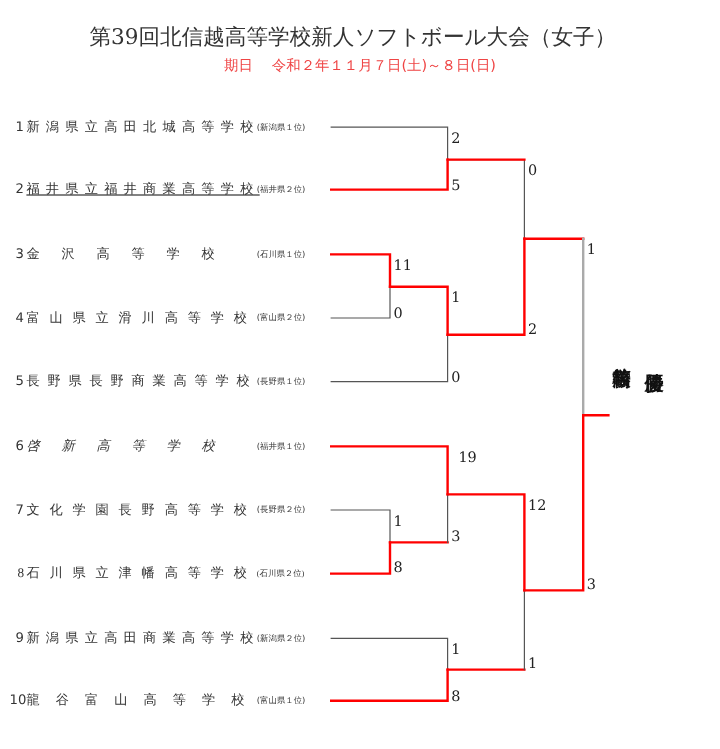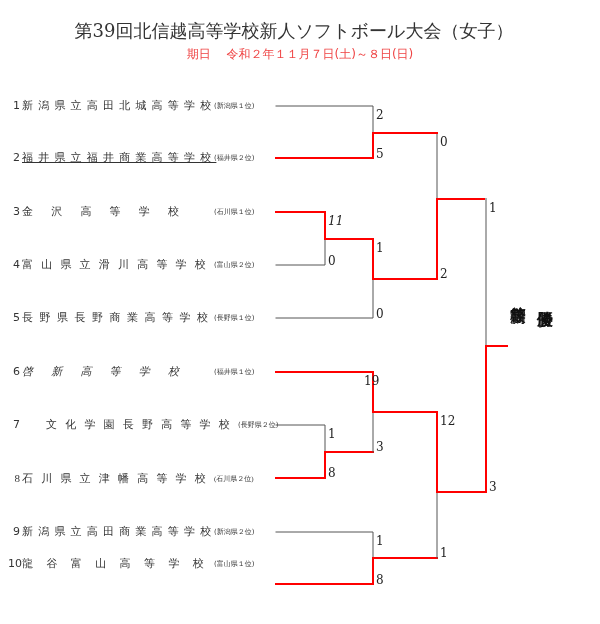--- a/index.html
+++ b/index.html
@@ -41,29 +41,29 @@
 <div class="team" style="top:257px;">
   <span class="num">4</span><span class="name" style="letter-spacing:8.2px;">富山県立滑川高等学校</span><span class="pref">(富山県２位)</span>
 </div>
 <div class="team" style="top:310px;">
   <span class="num">5</span><span class="name" style="letter-spacing:6.5px;text-align:right;">長野県長野商業高等学校</span><span class="pref">(長野県１位)</span>
 </div>
 <div class="team" style="top:364px;">
   <span class="num">6</span><span class="name" style="letter-spacing:3.6px;font-style:italic;">啓　新　高　等　学　校</span><span class="pref">(福井県１位)</span>
 </div>
 <div class="team" style="top:417px;">
-  <span class="num">7</span><span class="name" style="letter-spacing:8.2px;margin-left:24px;">文化学園長野高等学校</span><span class="pref">(長野県２位)</span>
+  <span class="num">7</span><span class="name" style="letter-spacing:8.2px;">文化学園長野高等学校</span><span class="pref">(長野県２位)</span>
 </div>
 <div class="team" style="top:470px;font-family:Liberation Serif, serif;">
   <span class="num">8</span><span class="name" style="letter-spacing:8.2px;">石川県立津幡高等学校</span><span class="pref">(石川県２位)</span>
 </div>
 <div class="team" style="top:524px;">
   <span class="num">9</span><span class="name" style="letter-spacing:5.2px;">新潟県立高田商業高等学校</span><span class="pref">(新潟県２位)</span>
 </div>
-<div class="team" style="top:556px; left:8px;">
+<div class="team" style="top:576px; left:8px;">
   <span class="num" style="width:12px;">10</span><span class="name" style="letter-spacing:1.2px;">龍　谷　富　山　高　等　学　校</span><span class="pref">(富山県１位)</span>
 </div>
 
 <svg class="bracket" width="600" height="624">
   <g fill="none" stroke-linecap="square">
 
     <path d="M276 106 H373 V133" stroke="#555" stroke-width="1"></path>
     <path d="M276 158 H373 V133" stroke="#ff0000" stroke-width="2"></path>
 
     <path d="M276 212 H325 V239" stroke="#ff0000" stroke-width="2"></path>
@@ -91,27 +91,27 @@
     <path d="M437 558 V492" stroke="#555" stroke-width="1"></path>
 
     <path d="M437 199 H486" stroke="#ff0000" stroke-width="2"></path>
     <path d="M486 199 V346" stroke="#aaaaaa" stroke-width="2"></path>
     <path d="M437 492 H486 V346 H507" stroke="#ff0000" stroke-width="2"></path>
   </g>
 </svg>
 
 <div class="score" style="left:376px; top:109px;">2</div>
 <div class="score" style="left:376px; top:148px;">5</div>
-<div class="score" style="left:328px; top:215px;font-style:italic;">11</div>
+<div class="score" style="left:328px; top:215px;">11</div>
 <div class="score" style="left:328px; top:255px;">0</div>
 <div class="score" style="left:376px; top:242px;">1</div>
 <div class="score" style="left:376px; top:308px;">0</div>
 <div class="score" style="left:440px; top:136px;">0</div>
 <div class="score" style="left:440px; top:268px;">2</div>
-<div class="score" style="left:364px; top:375px;">19</div>
+<div class="score" style="left:382px; top:375px;">19</div>
 <div class="score" style="left:376px; top:441px;">3</div>
 <div class="score" style="left:328px; top:428px;">1</div>
 <div class="score" style="left:328px; top:467px;">8</div>
 <div class="score" style="left:440px; top:415px;">12</div>
 <div class="score" style="left:440px; top:547px;">1</div>
 <div class="score" style="left:376px; top:535px;">1</div>
 <div class="score" style="left:376px; top:574px;">8</div>
 <div class="score" style="left:489px; top:202px;">1</div>
 <div class="score" style="left:489px; top:481px;">3</div>
 

